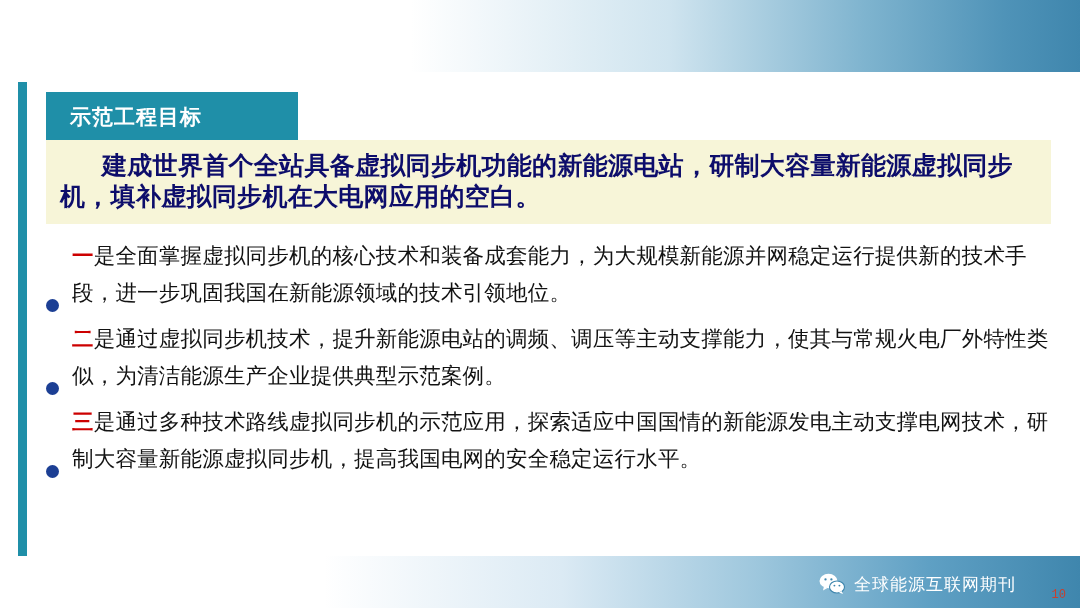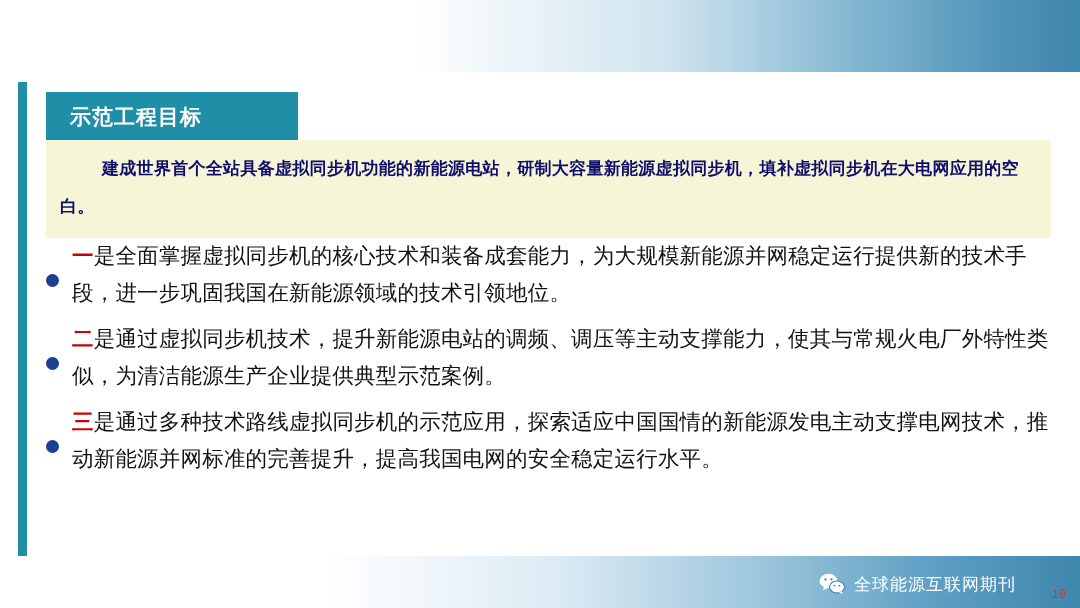--- a/index.html
+++ b/index.html
@@ -72,36 +72,36 @@
     left: 46px;
     top: 140px;
     width: 1005px;
     min-height: 84px;
     background: #f7f5d8;
     box-sizing: border-box;
     padding: 10px 14px 12px 14px;
   }
   .highlight-text {
     color: #0d0d6b;
-    font-size: 17px;
-    font-weight: bold;
-    line-height: 38px;
+    font-size: 25px;
+    font-weight: bold;
+    line-height: 31px;
     text-indent: 42px;
     letter-spacing: 0.3px;
   }
   
   .bullets {
     position: absolute;
     left: 46px;
     top: 238px;
     width: 1010px;
   }
   .bullet-row {
     display: flex;
-    align-items: center;
+    align-items: flex-end;
     margin-bottom: 9px;
   }
   .bullet-dot {
     flex: 0 0 auto;
     width: 13px;
     height: 13px;
     border-radius: 50%;
     background: #1c3f94;
     margin-top: 11px;
     margin-right: 13px;
@@ -179,21 +179,21 @@
       <div class="bullet-text"><span class="ordinal">一</span><span>是全面掌握虚拟同步机的核心技术和装备成套能力，为大规模新能源并网稳定运行提供新的技术手段，进一步巩固我国在新能源领域的技术引领地位。</span></div>
     </div>
 
     <div class="bullet-row">
       <span class="bullet-dot"></span>
       <div class="bullet-text"><span class="ordinal">二</span><span>是通过虚拟同步机技术，提升新能源电站的调频、调压等主动支撑能力，使其与常规火电厂外特性类似，为清洁能源生产企业提供典型示范案例。</span></div>
     </div>
 
     <div class="bullet-row">
       <span class="bullet-dot"></span>
-      <div class="bullet-text"><span class="ordinal">三</span><span>是通过多种技术路线虚拟同步机的示范应用，探索适应中国国情的新能源发电主动支撑电网技术，推动新能源并网标准的完善提升，提高我国电网的安全稳定运行水平。</span></div>
+      <div class="bullet-text"><span class="ordinal">三</span><span>是通过多种技术路线虚拟同步机的示范应用，探索适应中国国情的新能源发电主动支撑电网技术，研制大容量新能源虚拟同步机，提高我国电网的安全稳定运行水平。</span></div>
     </div>
 
   </div>
 
   <div class="bottom-band"></div>
 
   <div class="footer-brand">
     <span class="wechat-icon">
       <svg width="26" height="22" viewBox="0 0 26 22" xmlns="http://www.w3.org/2000/svg">
         <ellipse cx="9.5" cy="8" rx="9" ry="7.2" fill="#ffffff"></ellipse>

